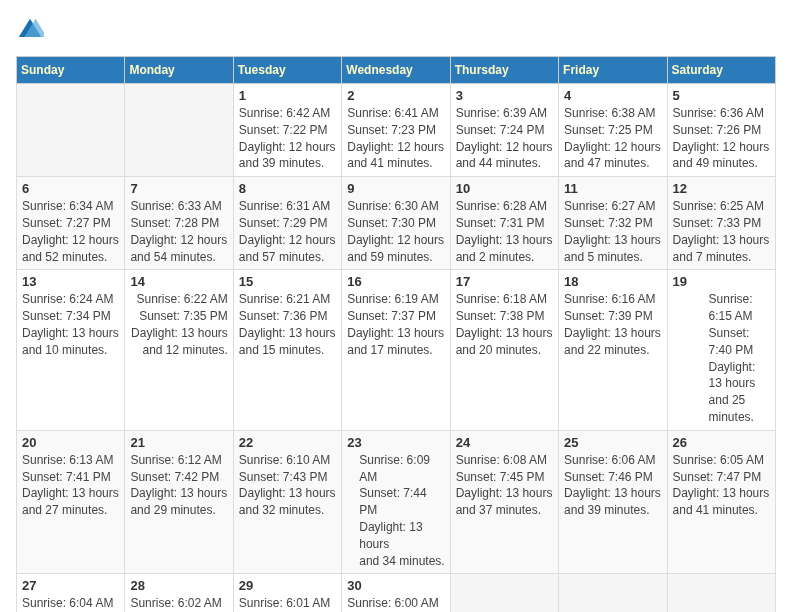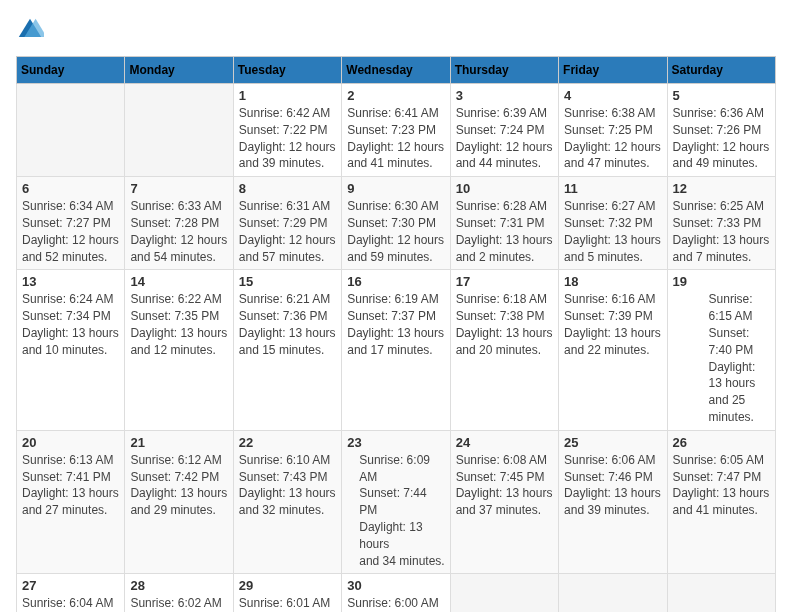--- a/index.html
+++ b/index.html
@@ -44,21 +44,21 @@
       font-size: 15px;
       color: #555;
     }
     table {
       width: 100%;
       border-collapse: collapse;
       table-layout: fixed;
     }
     th {
       background-color: #2b7bba;
-      color: #000000;
+      color: #fef9c3;
       font-size: 12px;
       font-weight: bold;
       padding: 6px 4px;
       text-align: left;
       border: 1px solid #ccc;
     }
     td {
       border: 1px solid #ddd;
       vertical-align: top;
       padding: 4px 5px;
@@ -209,21 +209,21 @@
       <tr>
         <td>
           <span class="day-num">13</span>
           <div class="day-info" style="white-space: pre-line;">Sunrise: 6:24 AM
 Sunset: 7:34 PM
 Daylight: 13 hours
 and 10 minutes.</div>
         </td>
         <td>
           <span class="day-num">14</span>
-          <div class="day-info" style="white-space: pre-line;">Sunrise: 6:22 AM
+          <div class="day-info" style="white-space: pre-line; text-align: right;">Sunrise: 6:22 AM
 Sunset: 7:35 PM
 Daylight: 13 hours
 and 12 minutes.</div>
         </td>
         <td>
           <span class="day-num">15</span>
           <div class="day-info" style="white-space: pre-line;">Sunrise: 6:21 AM
 Sunset: 7:36 PM
 Daylight: 13 hours
 and 15 minutes.</div>

